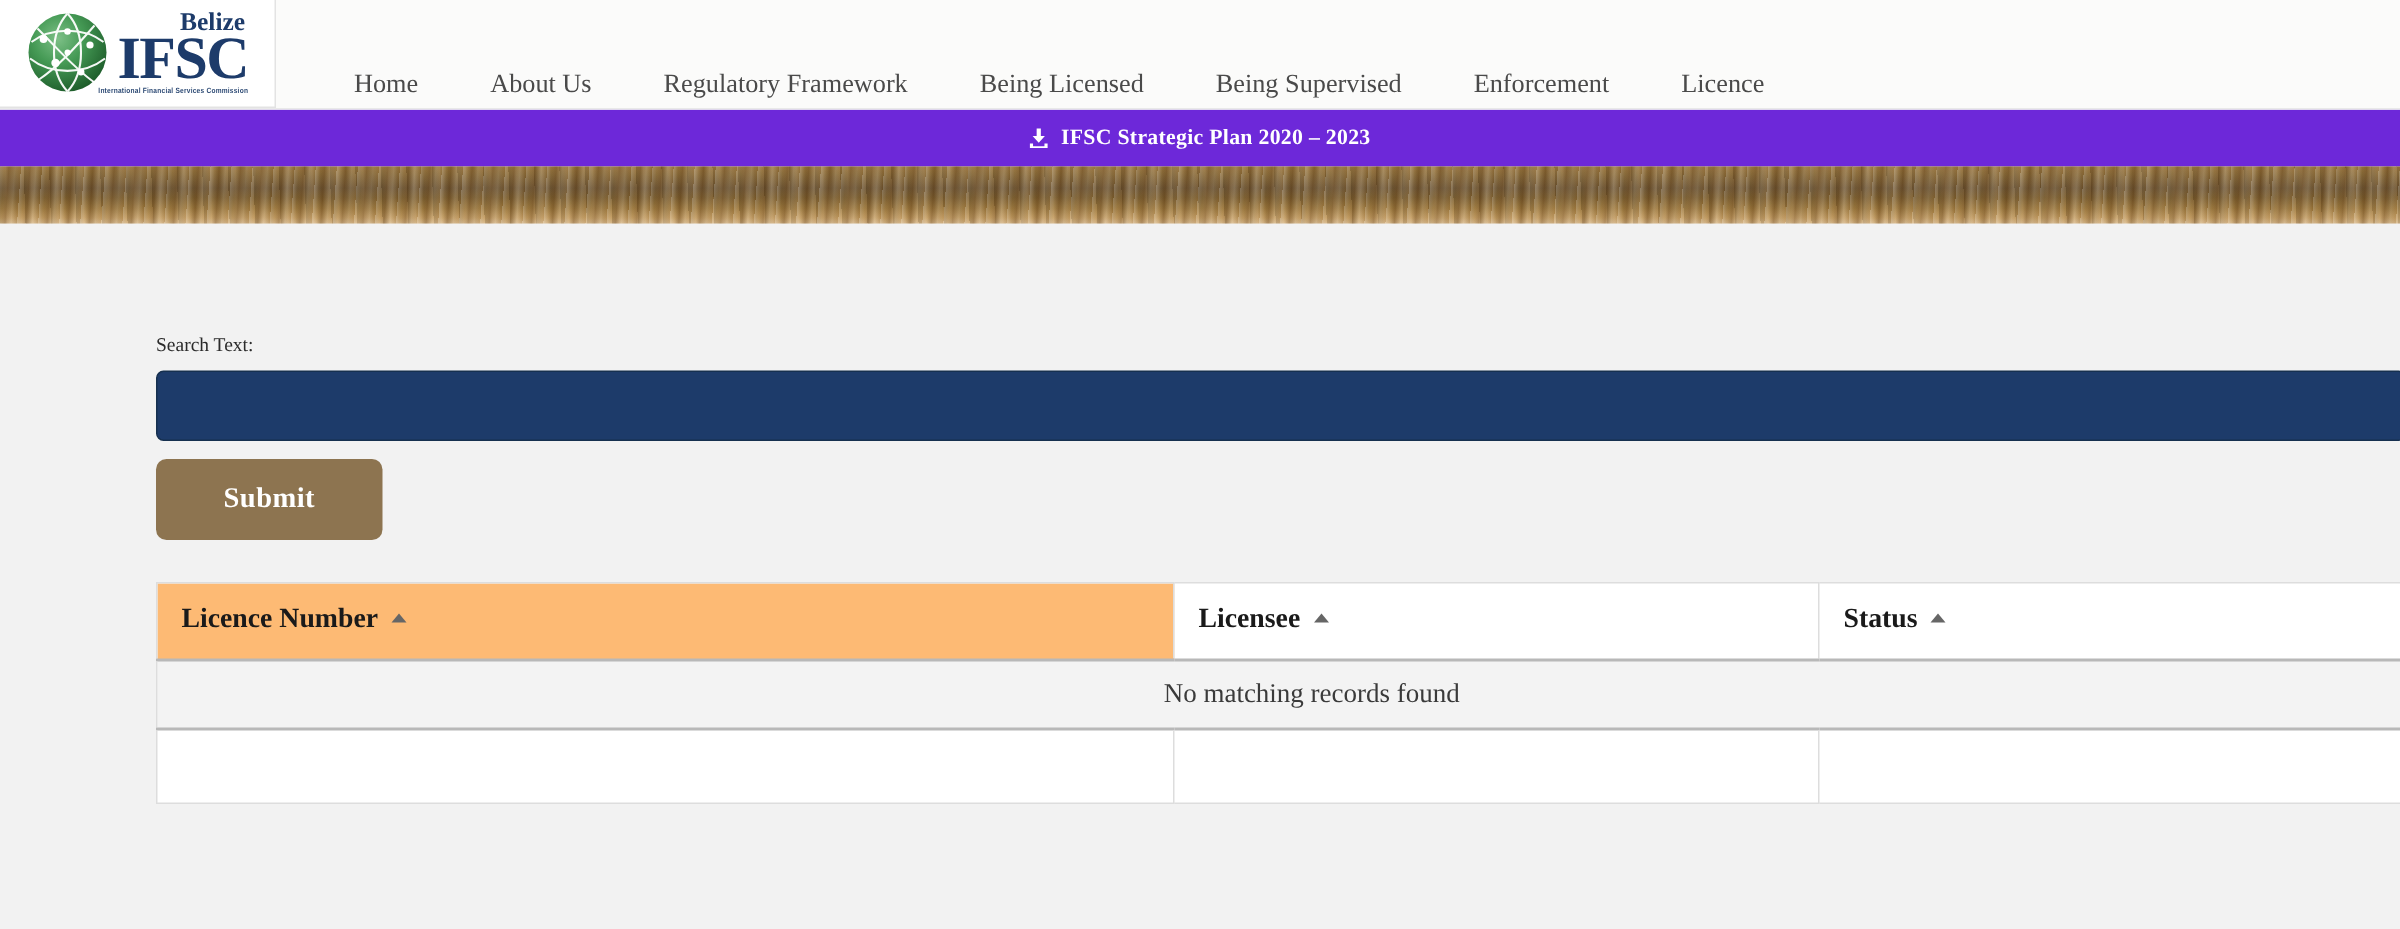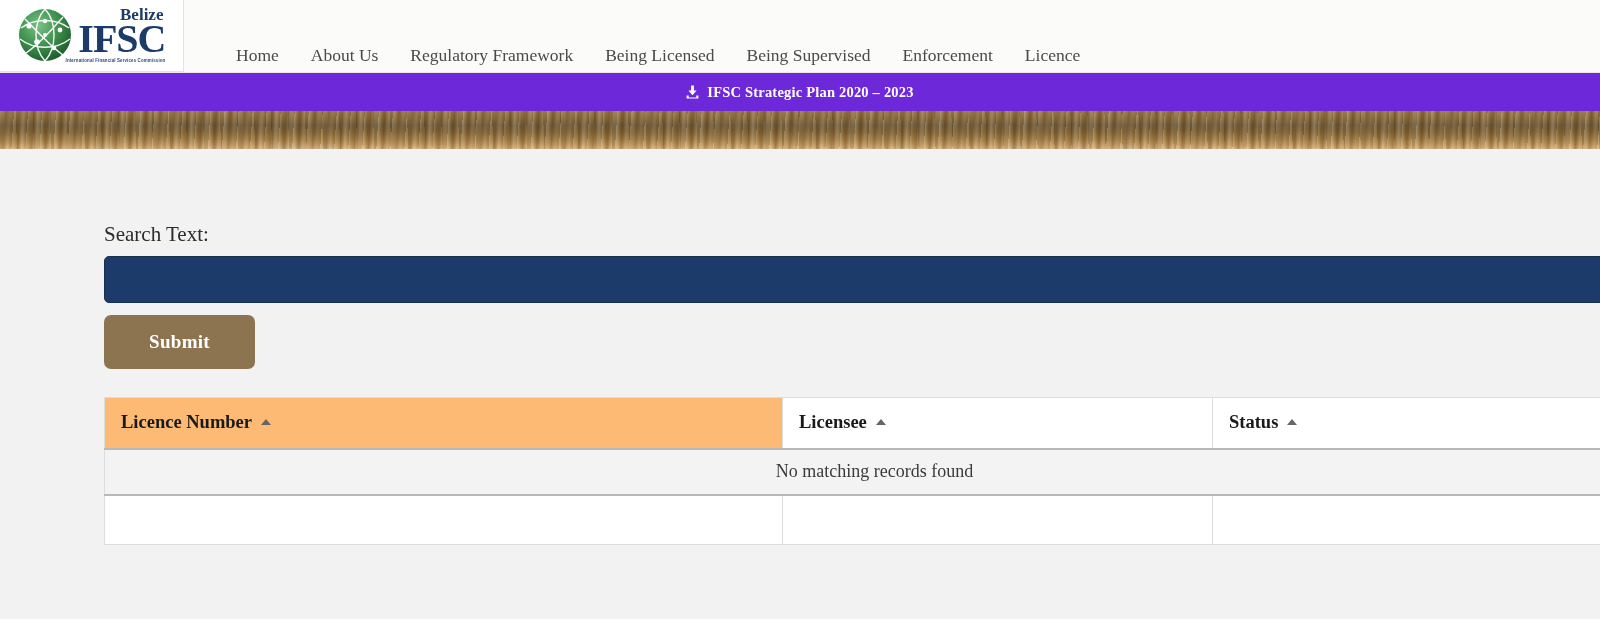--- a/index.html
+++ b/index.html
@@ -91,21 +91,21 @@
     white-space: nowrap;
     margin-top: 1px;
     transform: scaleY(1.15);
   }
 
   
   .main-nav {
     display: flex;
     align-items: center;
     margin-left: 36px;
-    gap: 0px;
+    gap: 16px;
   }
 
   .nav-item {
     font-family: "Liberation Serif", "DejaVu Serif", serif;
     font-size: 17.5px;
     color: #4a4a4a;
     padding: 6px 16px;
     cursor: pointer;
     white-space: nowrap;
     text-decoration: none;
@@ -179,21 +179,21 @@
     font-size: 49px;
     font-weight: normal;
     color: #1a1a1a;
     letter-spacing: 0.2px;
     padding-top: 66px;
     line-height: 1;
   }
 
   .search-label {
     font-family: "Liberation Serif", "DejaVu Serif", serif;
-    font-size: 21px;
+    font-size: 13px;
     color: #2b2b2b;
     margin-top: 73px;
     display: block;
   }
 
   .search-input {
     display: block;
     margin-top: 9px;
     width: 1500px;
     height: 47px;

